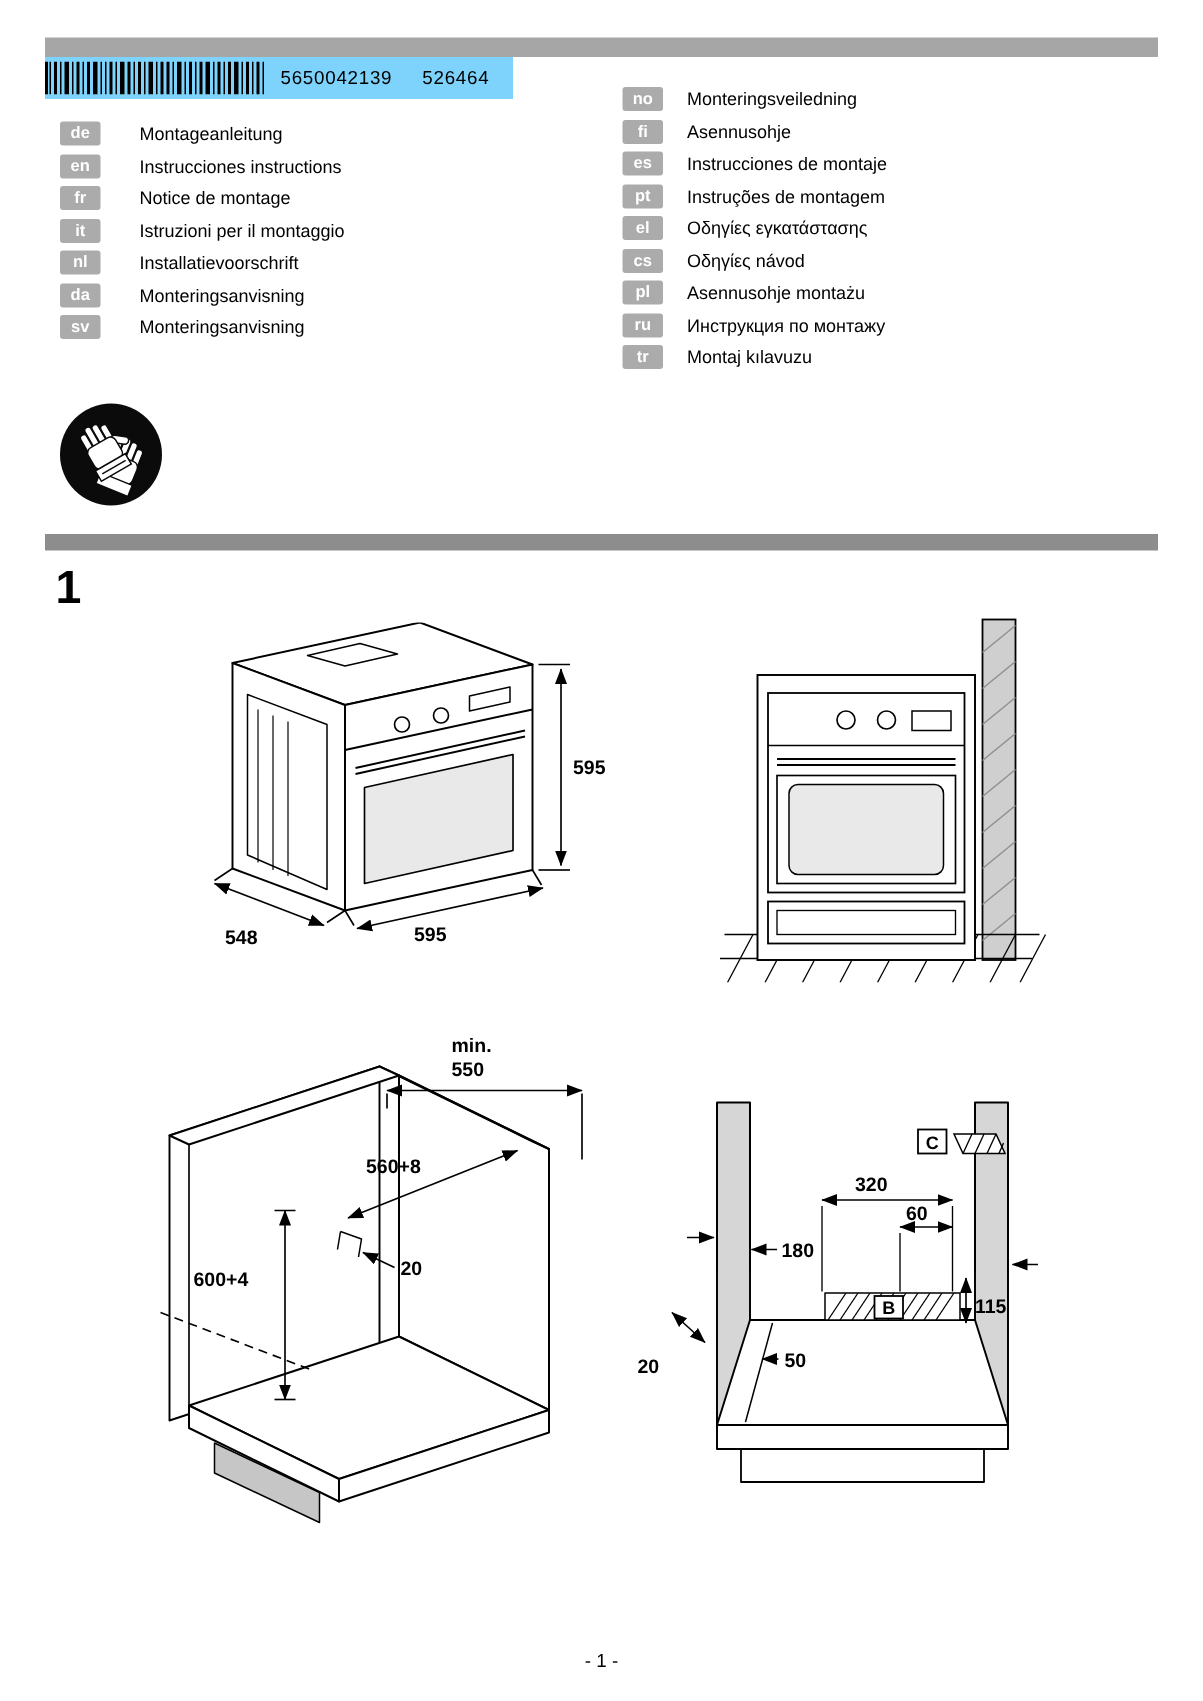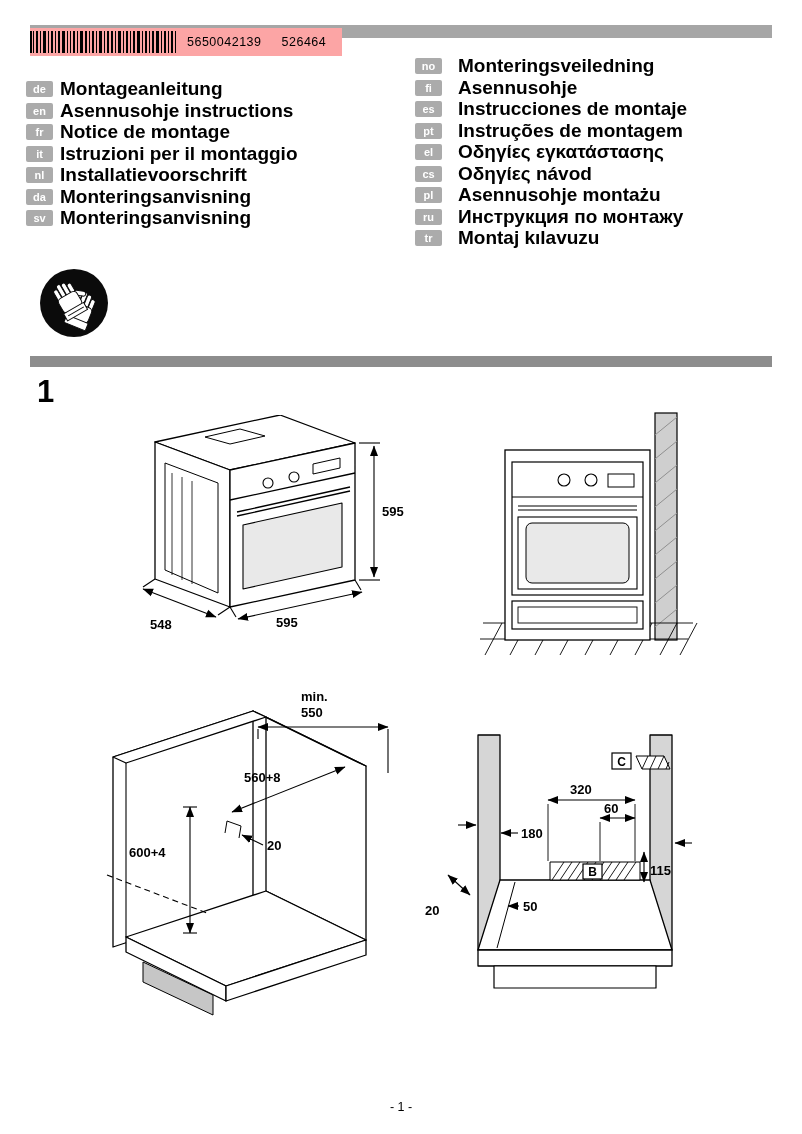--- a/index.html
+++ b/index.html
@@ -2,30 +2,30 @@
 <html><head>
 <meta charset="utf-8">
 <style>
   *{box-sizing:border-box;margin:0;padding:0}
   html,body{background:#fff}
   body{font-family:"Liberation Sans",sans-serif;color:#000}
   .page{position:relative;width:802px;height:1134px;background:#fff;overflow:hidden}
   .bar{position:absolute;left:30px;width:742px}
   .bar.top{top:25px;height:13px;background:#a6a6a6}
   .bar.mid{top:356px;height:11px;background:#8d8d8d}
-  .barcode-box{position:absolute;left:30px;top:28px;height:28px;background:#fca5a5;display:flex;align-items:center;padding-right:16px}
+  .barcode-box{position:absolute;left:30px;top:38px;height:28px;background:#7dd3fc;display:flex;align-items:center;padding-right:16px}
   .barcode-num{font-size:12.5px;letter-spacing:.5px;margin-left:9px;white-space:nowrap}
   .barcode-num.code2{margin-left:20px}
   .langs{position:absolute;display:flex;flex-direction:column;row-gap:5.5px}
-  .langs.left{left:26px;top:81px}
+  .langs.left{left:40px;top:81px}
   .langs.right{left:415px;top:58px}
   .lang-row{display:flex;align-items:center;height:16px}
   .lang-badge{display:inline-block;width:27px;height:16px;background:#ababab;color:#fff;font-size:11px;font-weight:bold;text-align:center;line-height:16px;border-radius:2px;flex:0 0 auto}
-  .lang-label{font-weight:bold;font-size:19px;white-space:nowrap}
-  .langs.left .lang-label{margin-left:7px}
+  .lang-label{font-weight:normal;font-size:12px;white-space:nowrap}
+  .langs.left .lang-label{margin-left:26px}
   .langs.right .lang-label{margin-left:16px}
   .gloves{position:absolute;left:37px;top:266px}
   .section-number{position:absolute;left:37px;top:374px;font-size:31px;font-weight:bold}
   .fig{position:absolute}
   .fig-a{left:110px;top:415px}
   .fig-b{left:480px;top:405px}
   .fig-c{left:95px;top:685px}
   .fig-d{left:420px;top:725px}
   svg text{font-family:"Liberation Sans",sans-serif;font-weight:bold;font-size:13px;fill:#000}
   svg text.sm{font-size:12px}
@@ -45,21 +45,21 @@
     <span class="barcode-num code2">526464</span>
   </div>
 
   <div class="langs left">
     <div class="lang-row">
         <span class="lang-badge">de</span>
         <span class="lang-label">Montageanleitung</span>
       </div>
     <div class="lang-row">
         <span class="lang-badge">en</span>
-        <span class="lang-label">Asennusohje instructions</span>
+        <span class="lang-label">Instrucciones instructions</span>
       </div>
     <div class="lang-row">
         <span class="lang-badge">fr</span>
         <span class="lang-label">Notice de montage</span>
       </div>
     <div class="lang-row">
         <span class="lang-badge">it</span>
         <span class="lang-label">Istruzioni per il montaggio</span>
       </div>
     <div class="lang-row">

